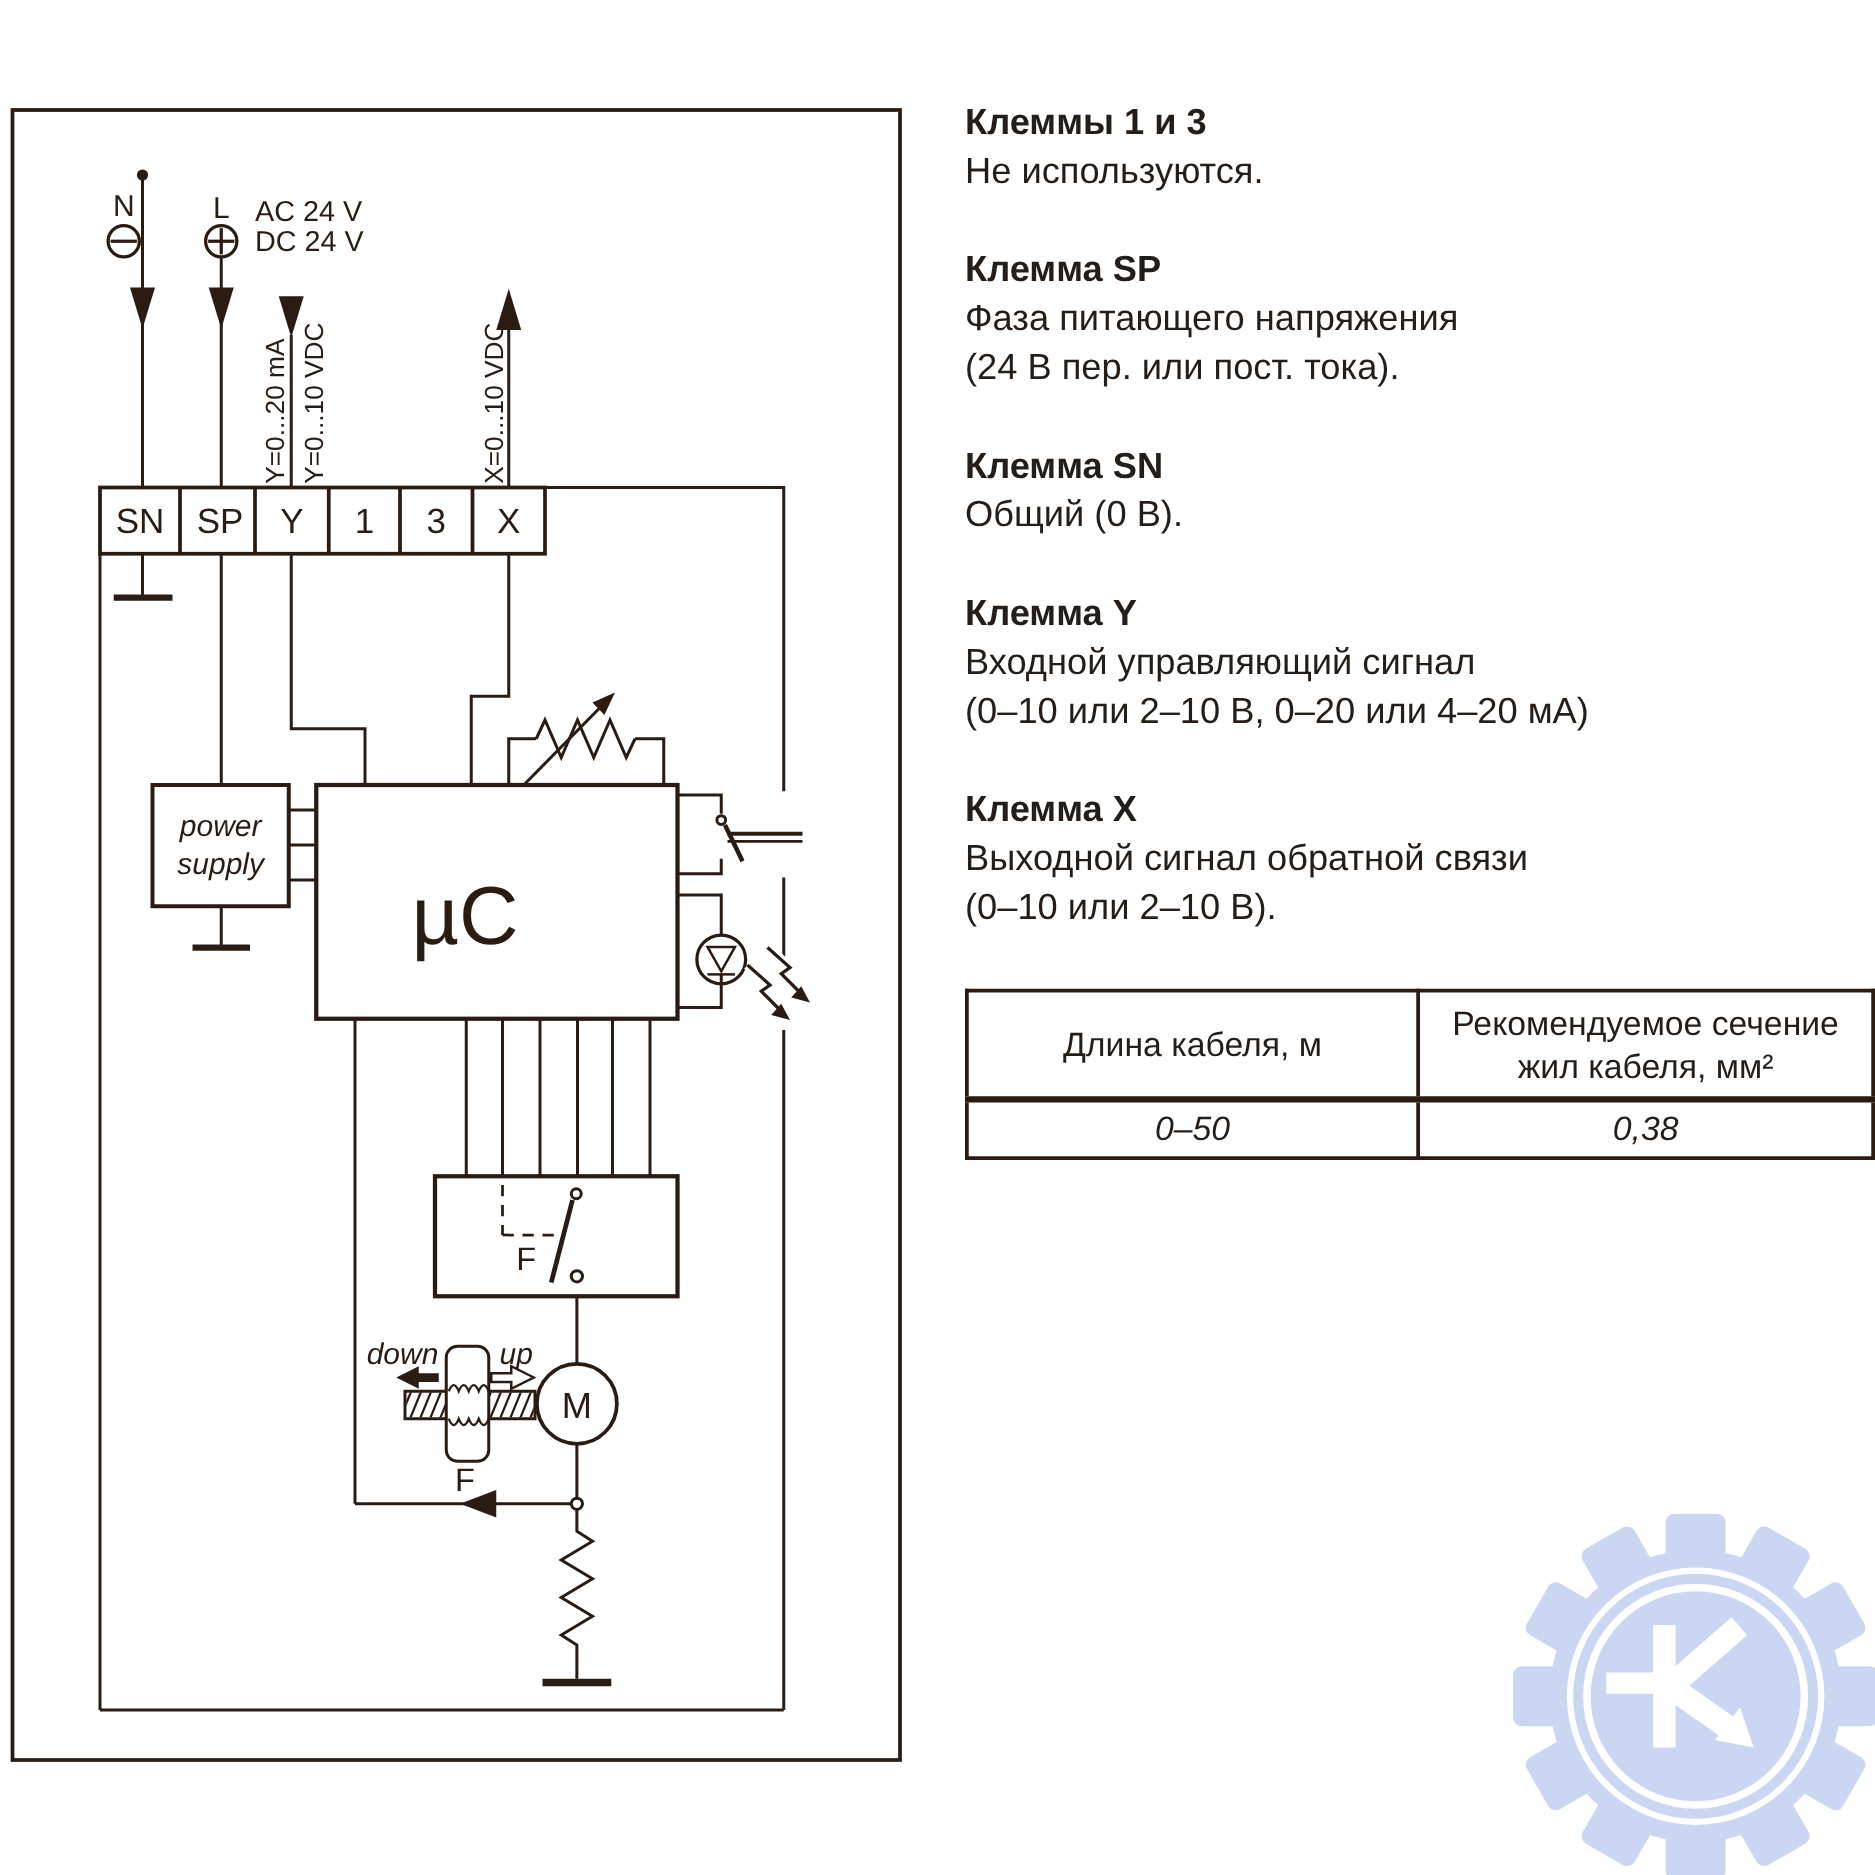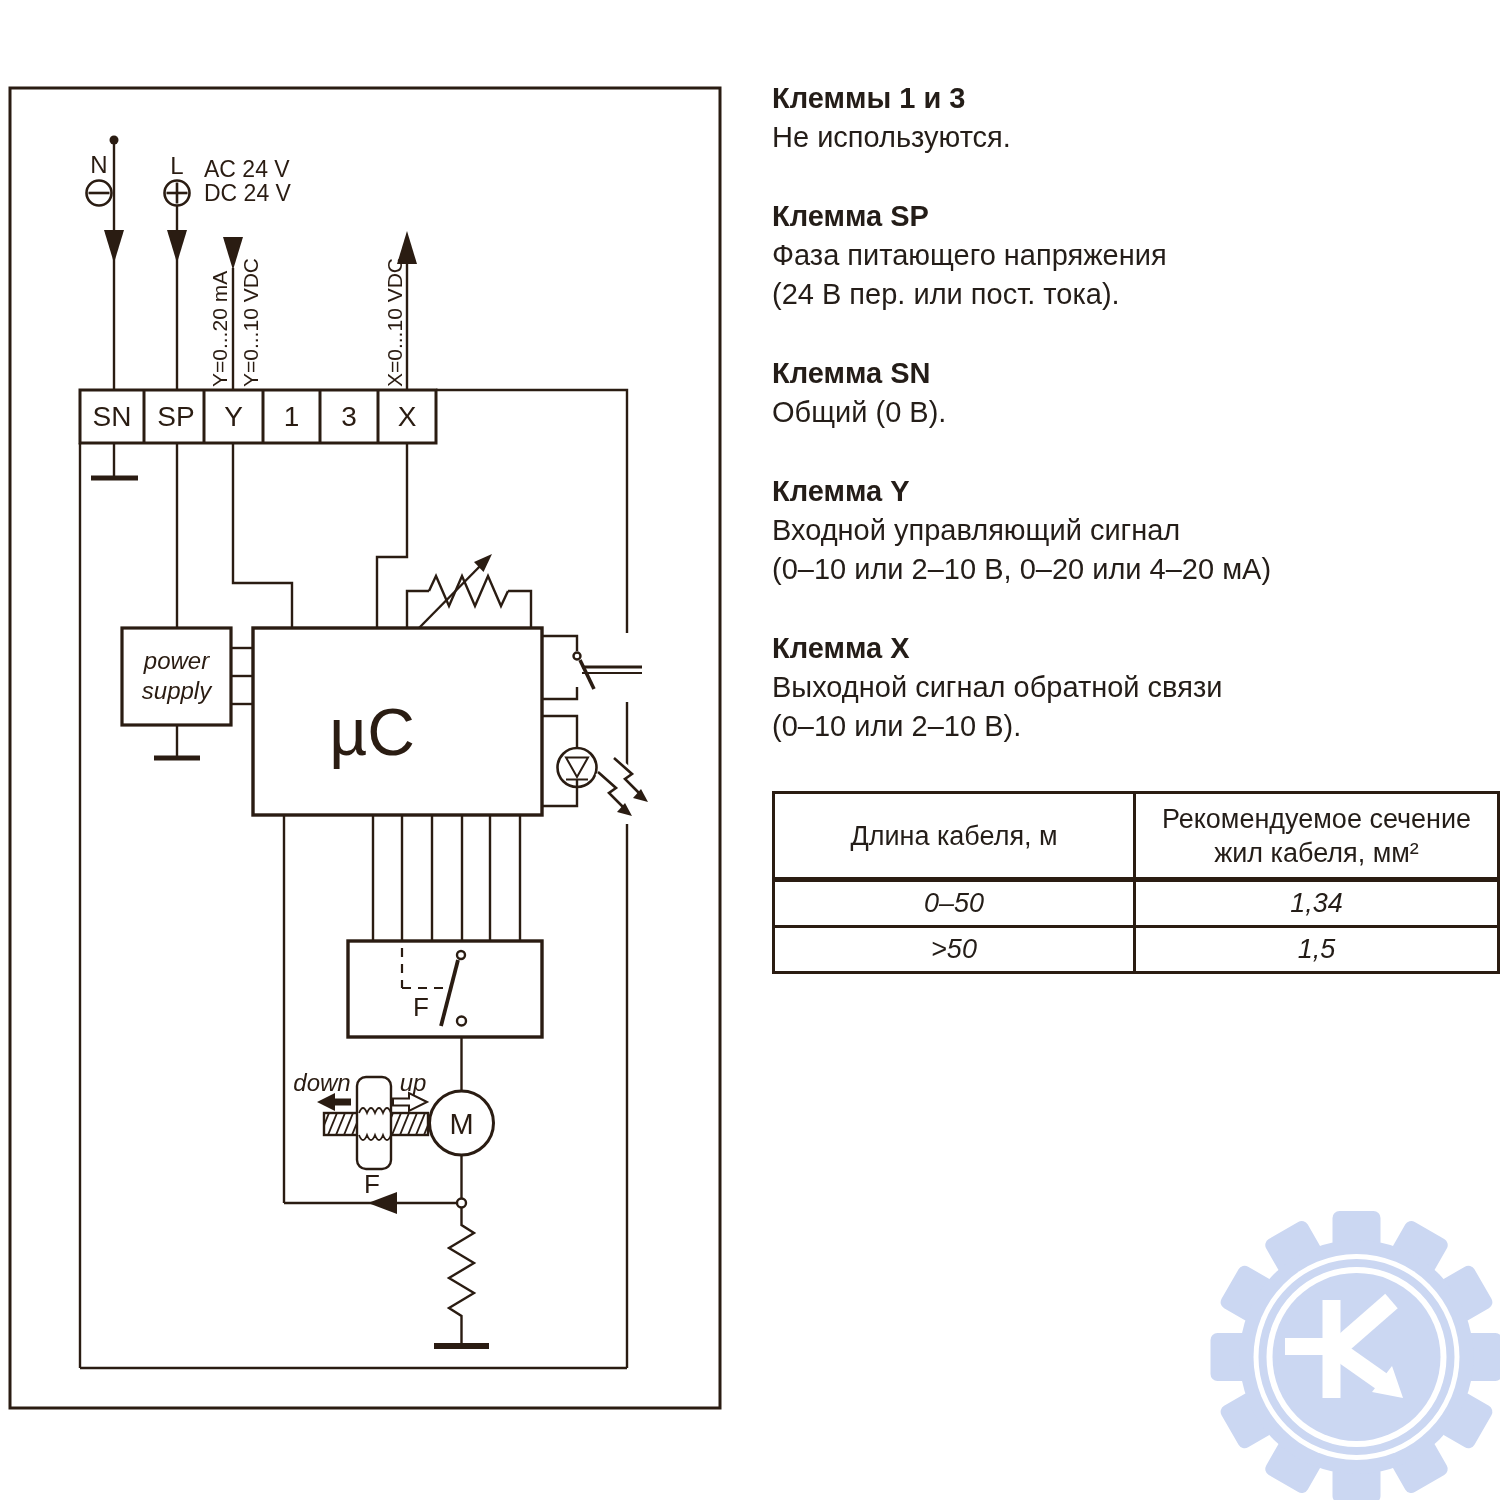--- a/index.html
+++ b/index.html
@@ -297,22 +297,18 @@
 
   <table class="cable-table">
     <tbody>
         <tr>
       <th class="col-a">Длина кабеля, м</th>
       <th class="col-b">Рекомендуемое сечение
 жил кабеля, мм²</th>
     </tr>
     <tr>
       <td>0–50</td>
-      <td>1,34</td>
-    </tr>
-    <tr>
-      <td>&gt;50</td>
-      <td>1,5</td>
+      <td>0,38</td>
     </tr>
   </tbody>
     </table>
 
 </div>
 
 </body></html>

